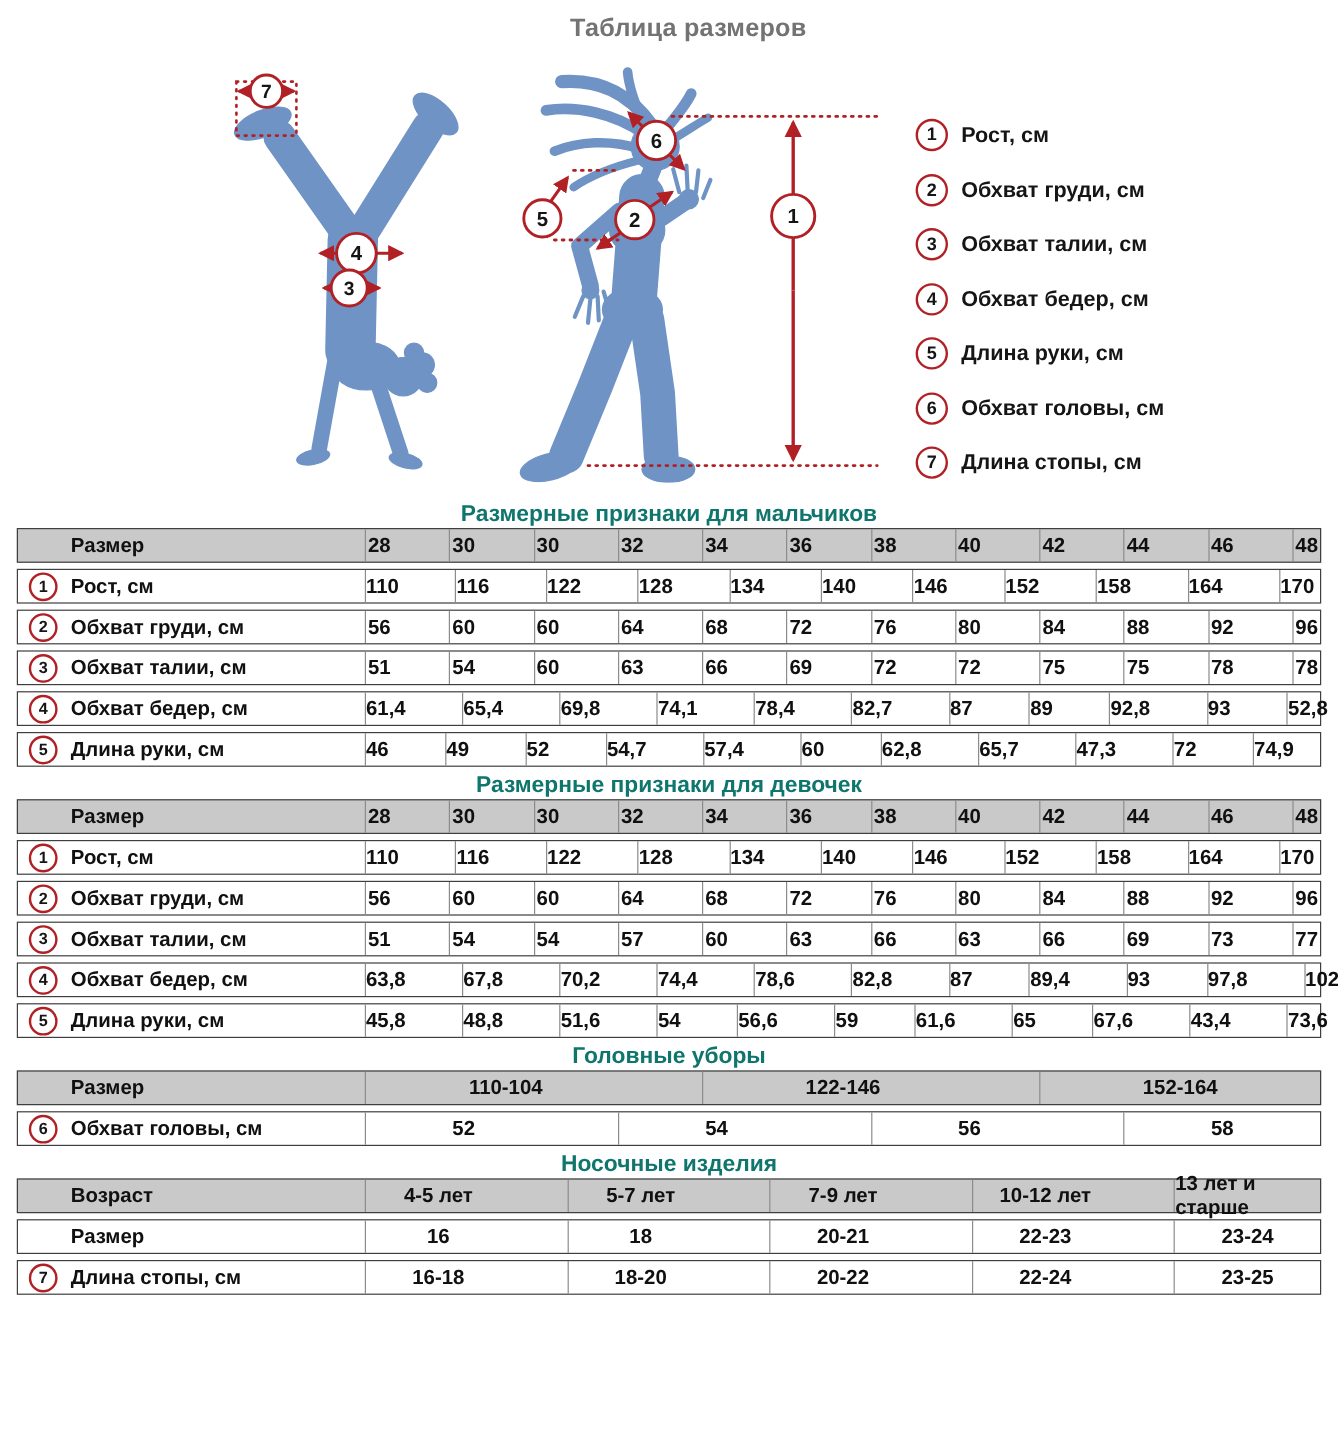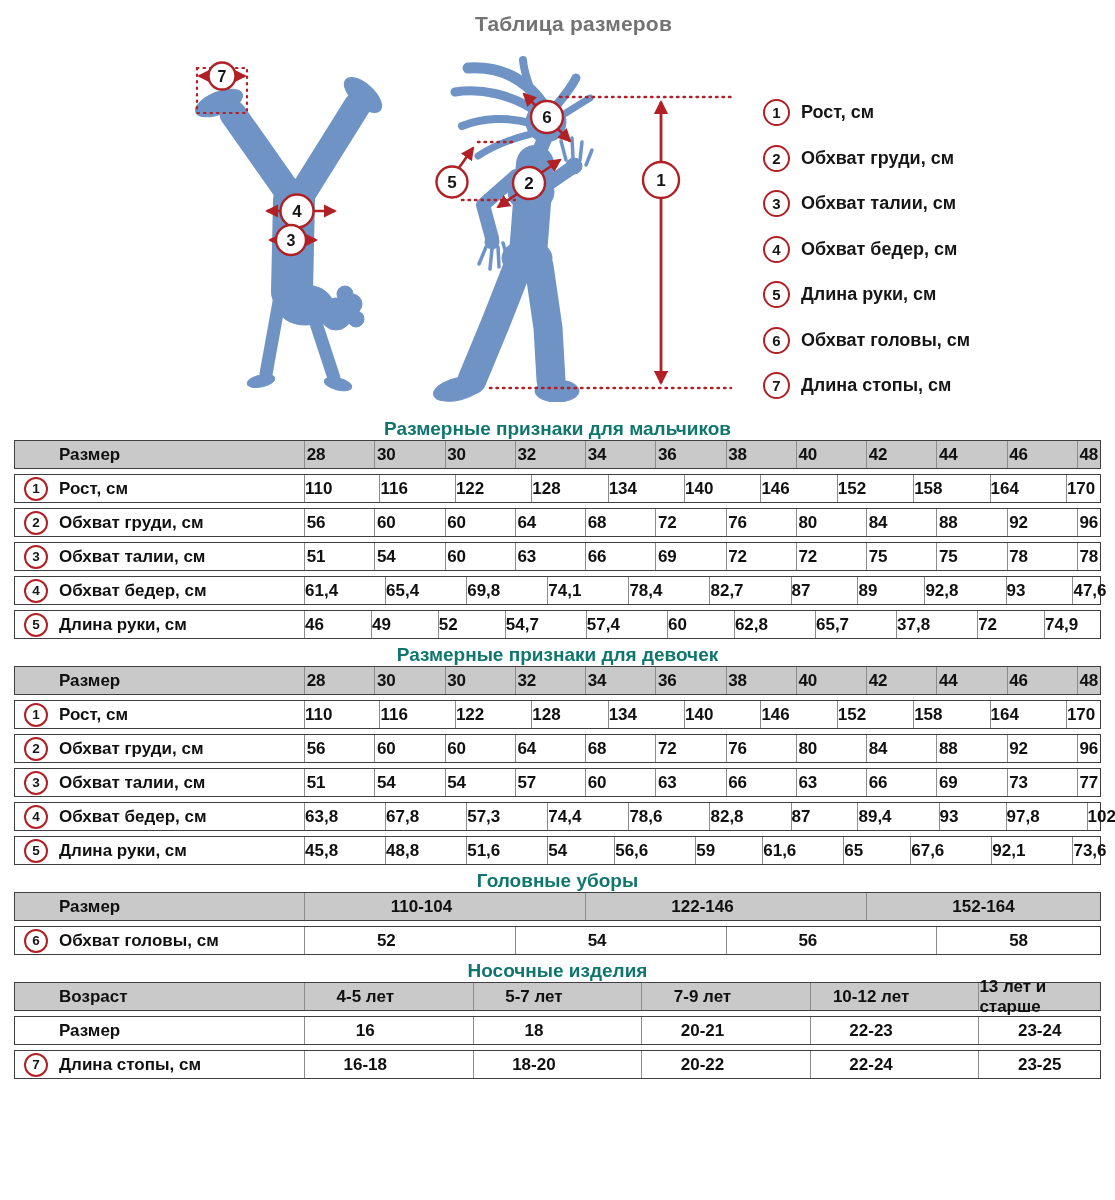--- a/index.html
+++ b/index.html
@@ -255,37 +255,37 @@
         <div class="tcell">61,4</div>
         <div class="tcell">65,4</div>
         <div class="tcell">69,8</div>
         <div class="tcell">74,1</div>
         <div class="tcell">78,4</div>
         <div class="tcell">82,7</div>
         <div class="tcell">87</div>
         <div class="tcell">89</div>
         <div class="tcell">92,8</div>
         <div class="tcell">93</div>
-        <div class="tcell">47,6</div>
+        <div class="tcell">52,8</div>
         <div class="tcell">100</div>
       </div>
       <div class="trow">
         <div class="tlabel">
           <span class="numcircle">5</span>
           <span>Длина руки, см</span>
         </div>
         <div class="tcell">46</div>
         <div class="tcell">49</div>
         <div class="tcell">52</div>
         <div class="tcell">54,7</div>
         <div class="tcell">57,4</div>
         <div class="tcell">60</div>
         <div class="tcell">62,8</div>
         <div class="tcell">65,7</div>
-        <div class="tcell">37,8</div>
+        <div class="tcell">47,3</div>
         <div class="tcell">72</div>
         <div class="tcell">74,9</div>
         <div class="tcell">77,9</div>
       </div>
     </div>
 
   <h2 class="section h-girls">Размерные признаки для девочек</h2>
   <div>
       <div class="trow thead">
         <div class="tlabel">
@@ -358,21 +358,21 @@
         <div class="tcell">73</div>
         <div class="tcell">77</div>
       </div>
       <div class="trow">
         <div class="tlabel">
           <span class="numcircle">4</span>
           <span>Обхват бедер, см</span>
         </div>
         <div class="tcell">63,8</div>
         <div class="tcell">67,8</div>
-        <div class="tcell">57,3</div>
+        <div class="tcell">70,2</div>
         <div class="tcell">74,4</div>
         <div class="tcell">78,6</div>
         <div class="tcell">82,8</div>
         <div class="tcell">87</div>
         <div class="tcell">89,4</div>
         <div class="tcell">93</div>
         <div class="tcell">97,8</div>
         <div class="tcell">102</div>
         <div class="tcell">106</div>
       </div>
@@ -383,21 +383,21 @@
         </div>
         <div class="tcell">45,8</div>
         <div class="tcell">48,8</div>
         <div class="tcell">51,6</div>
         <div class="tcell">54</div>
         <div class="tcell">56,6</div>
         <div class="tcell">59</div>
         <div class="tcell">61,6</div>
         <div class="tcell">65</div>
         <div class="tcell">67,6</div>
-        <div class="tcell">92,1</div>
+        <div class="tcell">43,4</div>
         <div class="tcell">73,6</div>
         <div class="tcell">47,8</div>
       </div>
     </div>
 
   <h2 class="section h-head">Головные уборы</h2>
   <div>
       <div class="trow thead">
         <div class="tlabel">
           <span>Размер</span>

